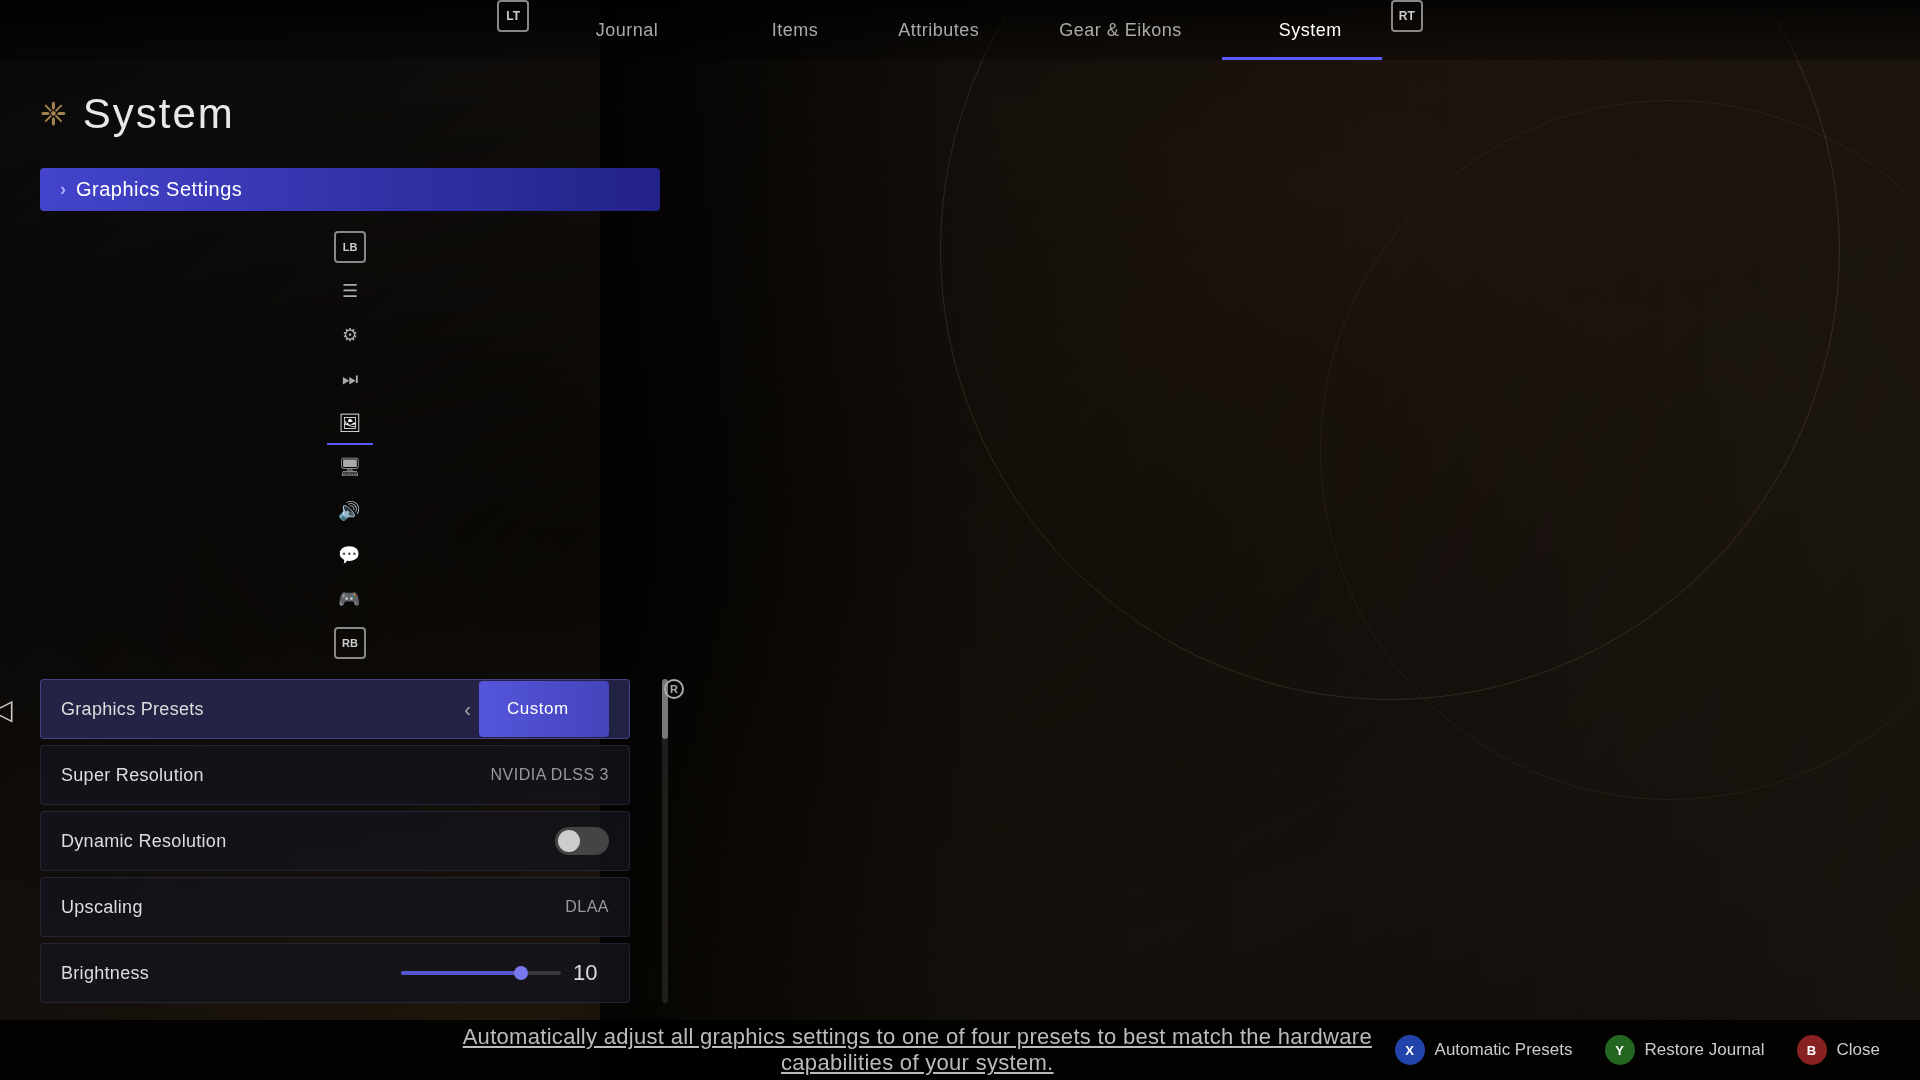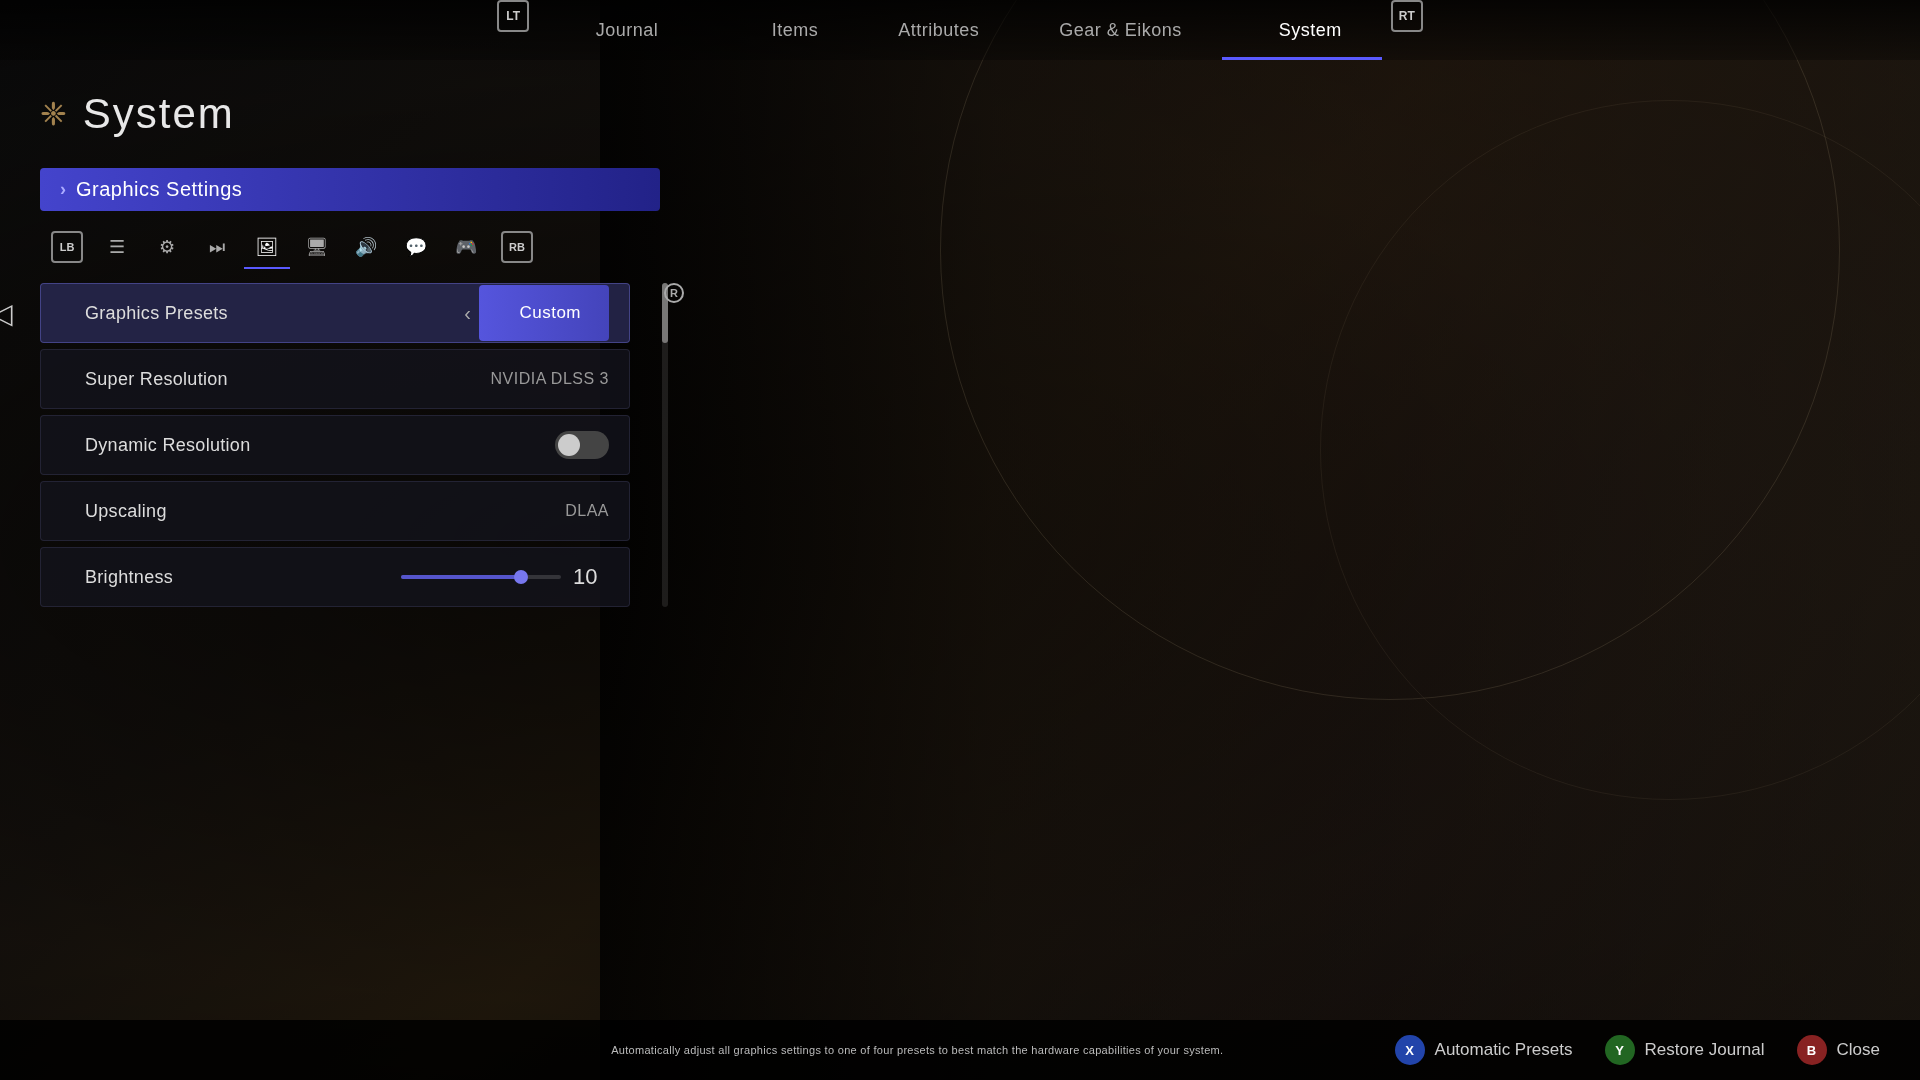--- a/index.html
+++ b/index.html
@@ -176,20 +176,21 @@
       letter-spacing: 0.5px;
     }
 
     
     .icon-tabs {
       display: flex;
       align-items: center;
       gap: 4px;
       margin-bottom: 16px;
       padding: 0 4px;
+      flex-direction: column;
     }
 
     .icon-tab {
       width: 46px;
       height: 40px;
       display: flex;
       align-items: center;
       justify-content: center;
       color: #aaa;
       font-size: 18px;
@@ -275,21 +276,20 @@
     .setting-row.selected {
       background: rgba(40, 40, 80, 0.85);
       border: 1px solid rgba(100, 100, 200, 0.5);
     }
 
     .setting-label {
       font-size: 18px;
       color: #ddd;
       font-weight: 300;
       letter-spacing: 0.3px;
-      margin-left: 24px;
     }
 
     .setting-value {
       font-size: 16px;
       color: #999;
       letter-spacing: 0.5px;
       margin-left: 11px;
     }
 
     
@@ -305,21 +305,21 @@
     }
 
     .preset-value-btn {
       background: linear-gradient(to right, #5555dd, #4444bb);
       border-radius: 4px;
       padding: 18px 28px;
       font-size: 17px;
       color: #fff;
       letter-spacing: 0.5px;
       min-width: 130px;
-      text-align: right;
+      text-align: left;
     }
 
     
     .toggle-switch {
       width: 54px;
       height: 28px;
       background: #333;
       border-radius: 14px;
       position: relative;
       cursor: pointer;
@@ -420,24 +420,25 @@
       display: flex;
       align-items: center;
       justify-content: space-between;
       padding: 0 40px;
       z-index: 10;
     }
 
     .bottom-description {
       flex: 1;
       text-align: center;
-      font-size: 11px;
+      font-size: 22px;
       color: #bbb;
       font-weight: 300;
       letter-spacing: 0.3px;
+      text-decoration: underline;
     }
 
     .bottom-actions {
       display: flex;
       align-items: center;
       gap: 32px;
     }
 
     .bottom-action {
       display: flex;

